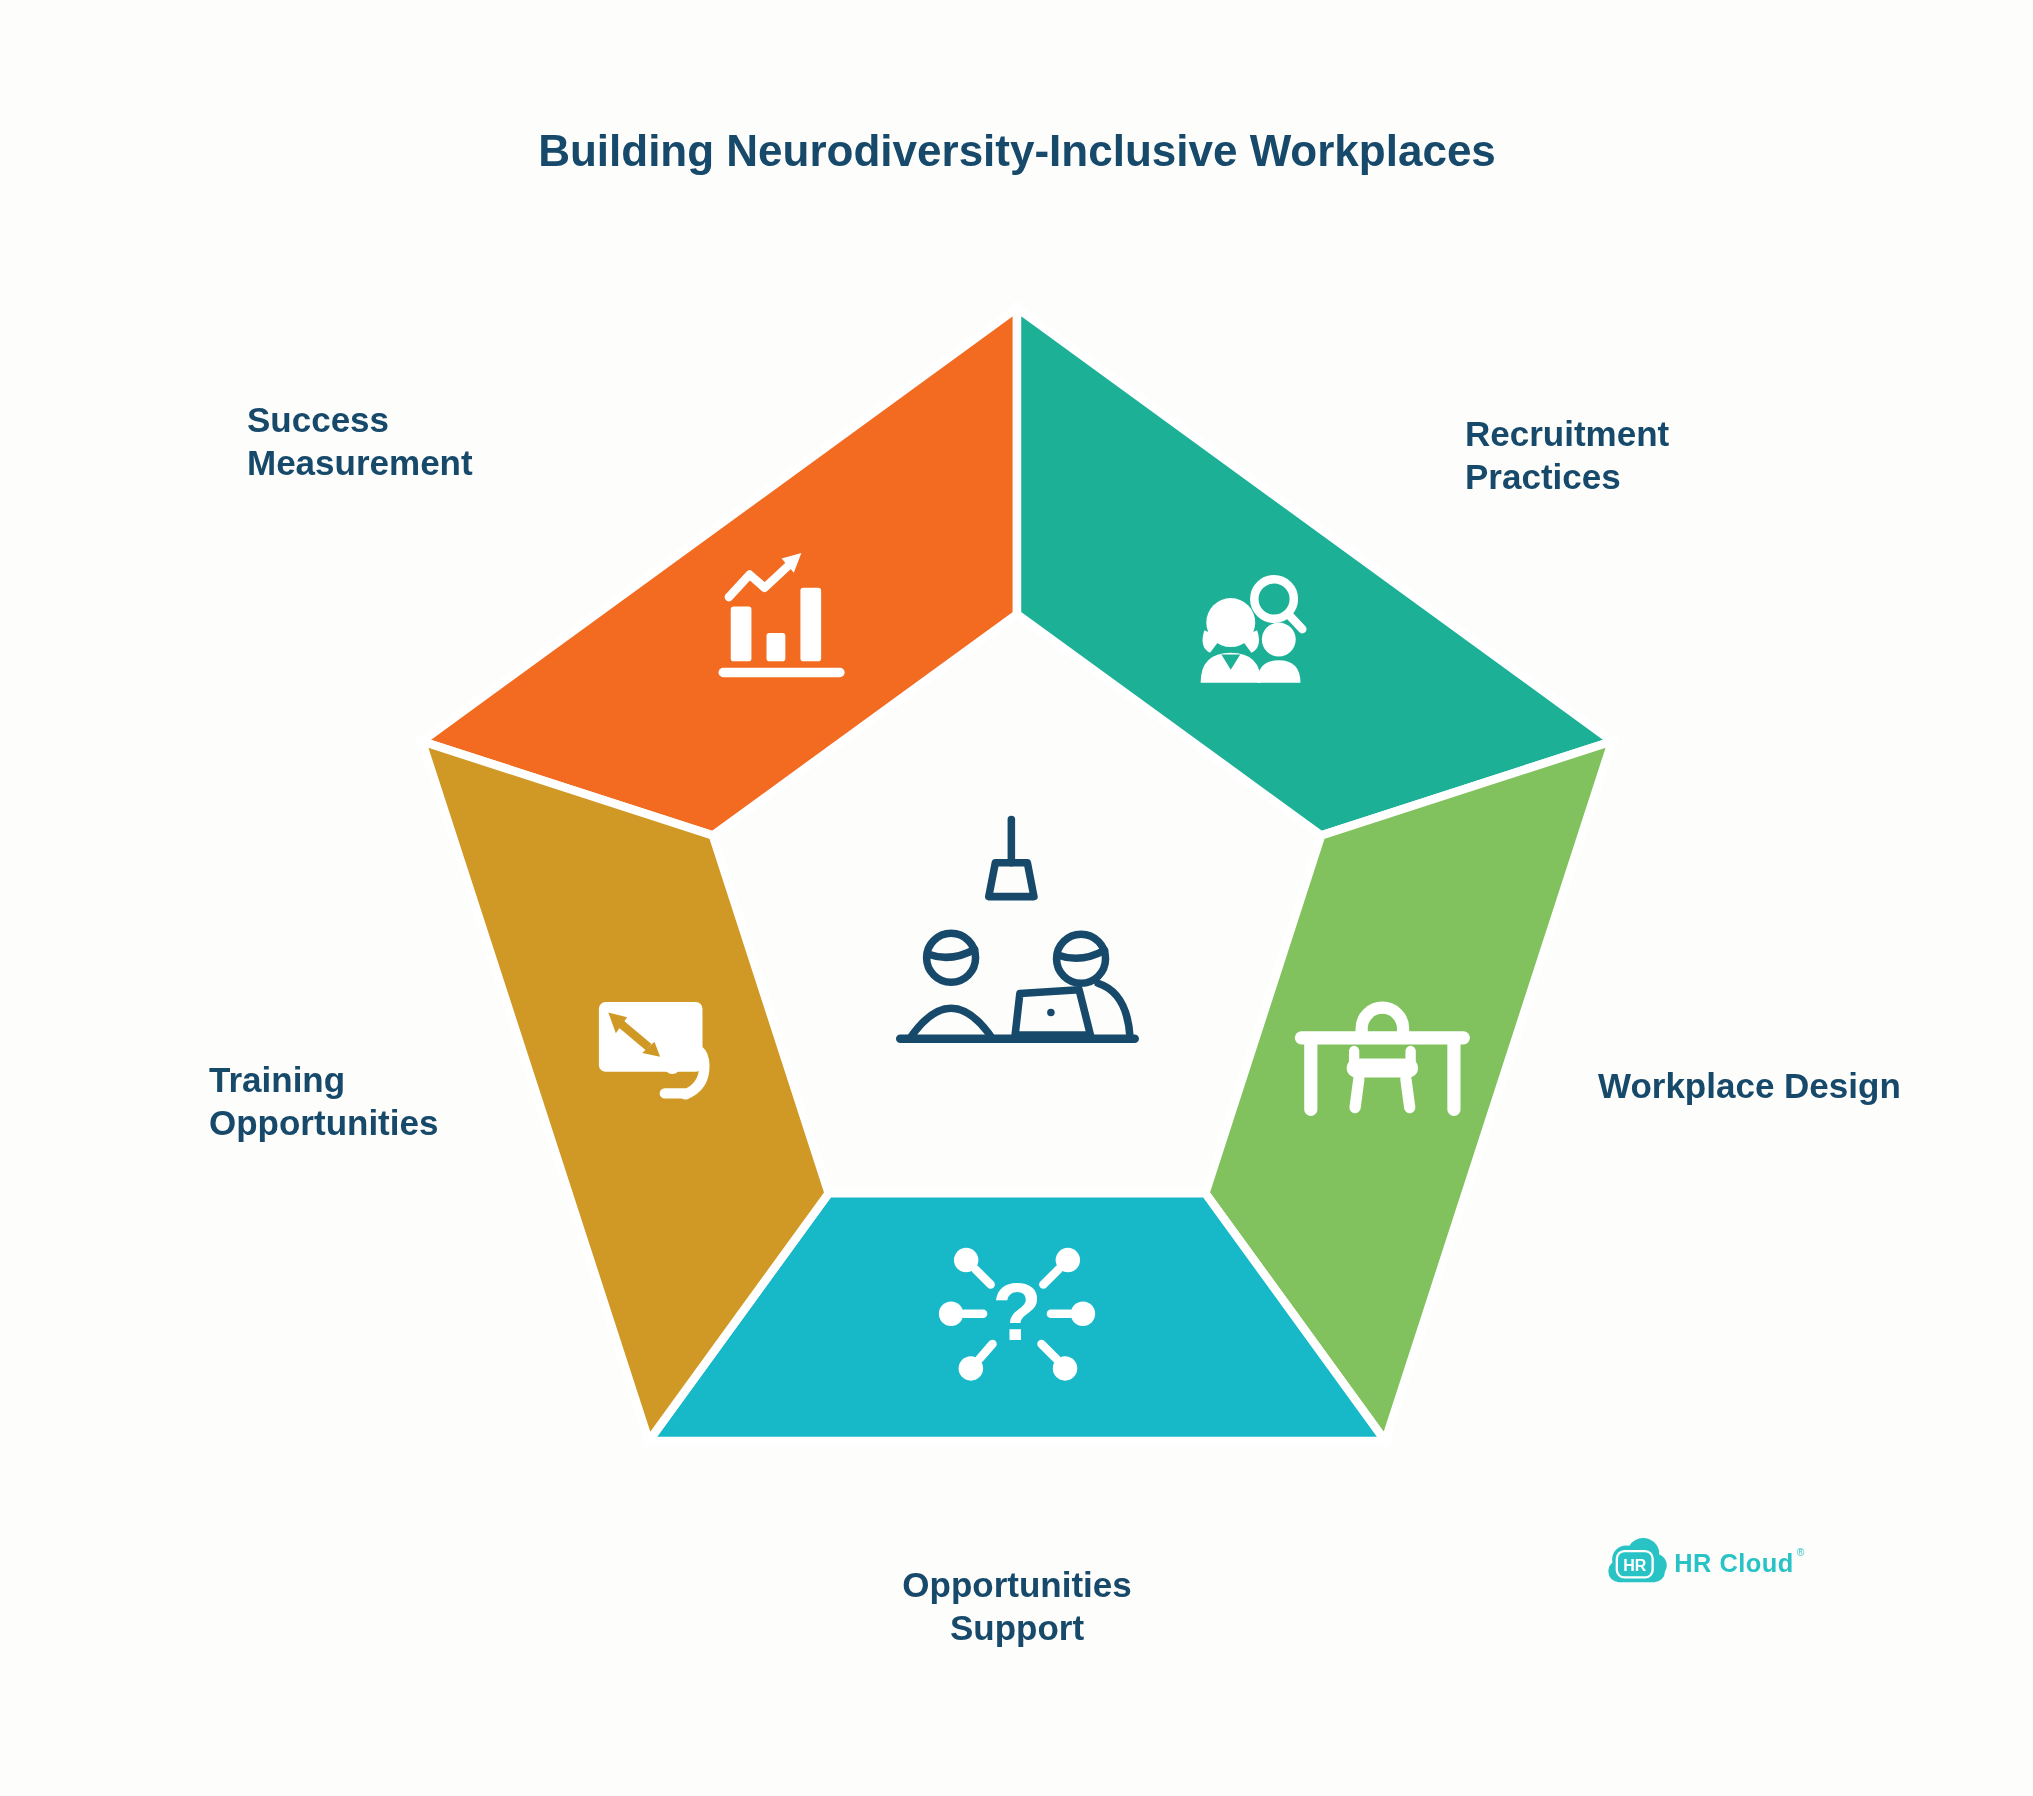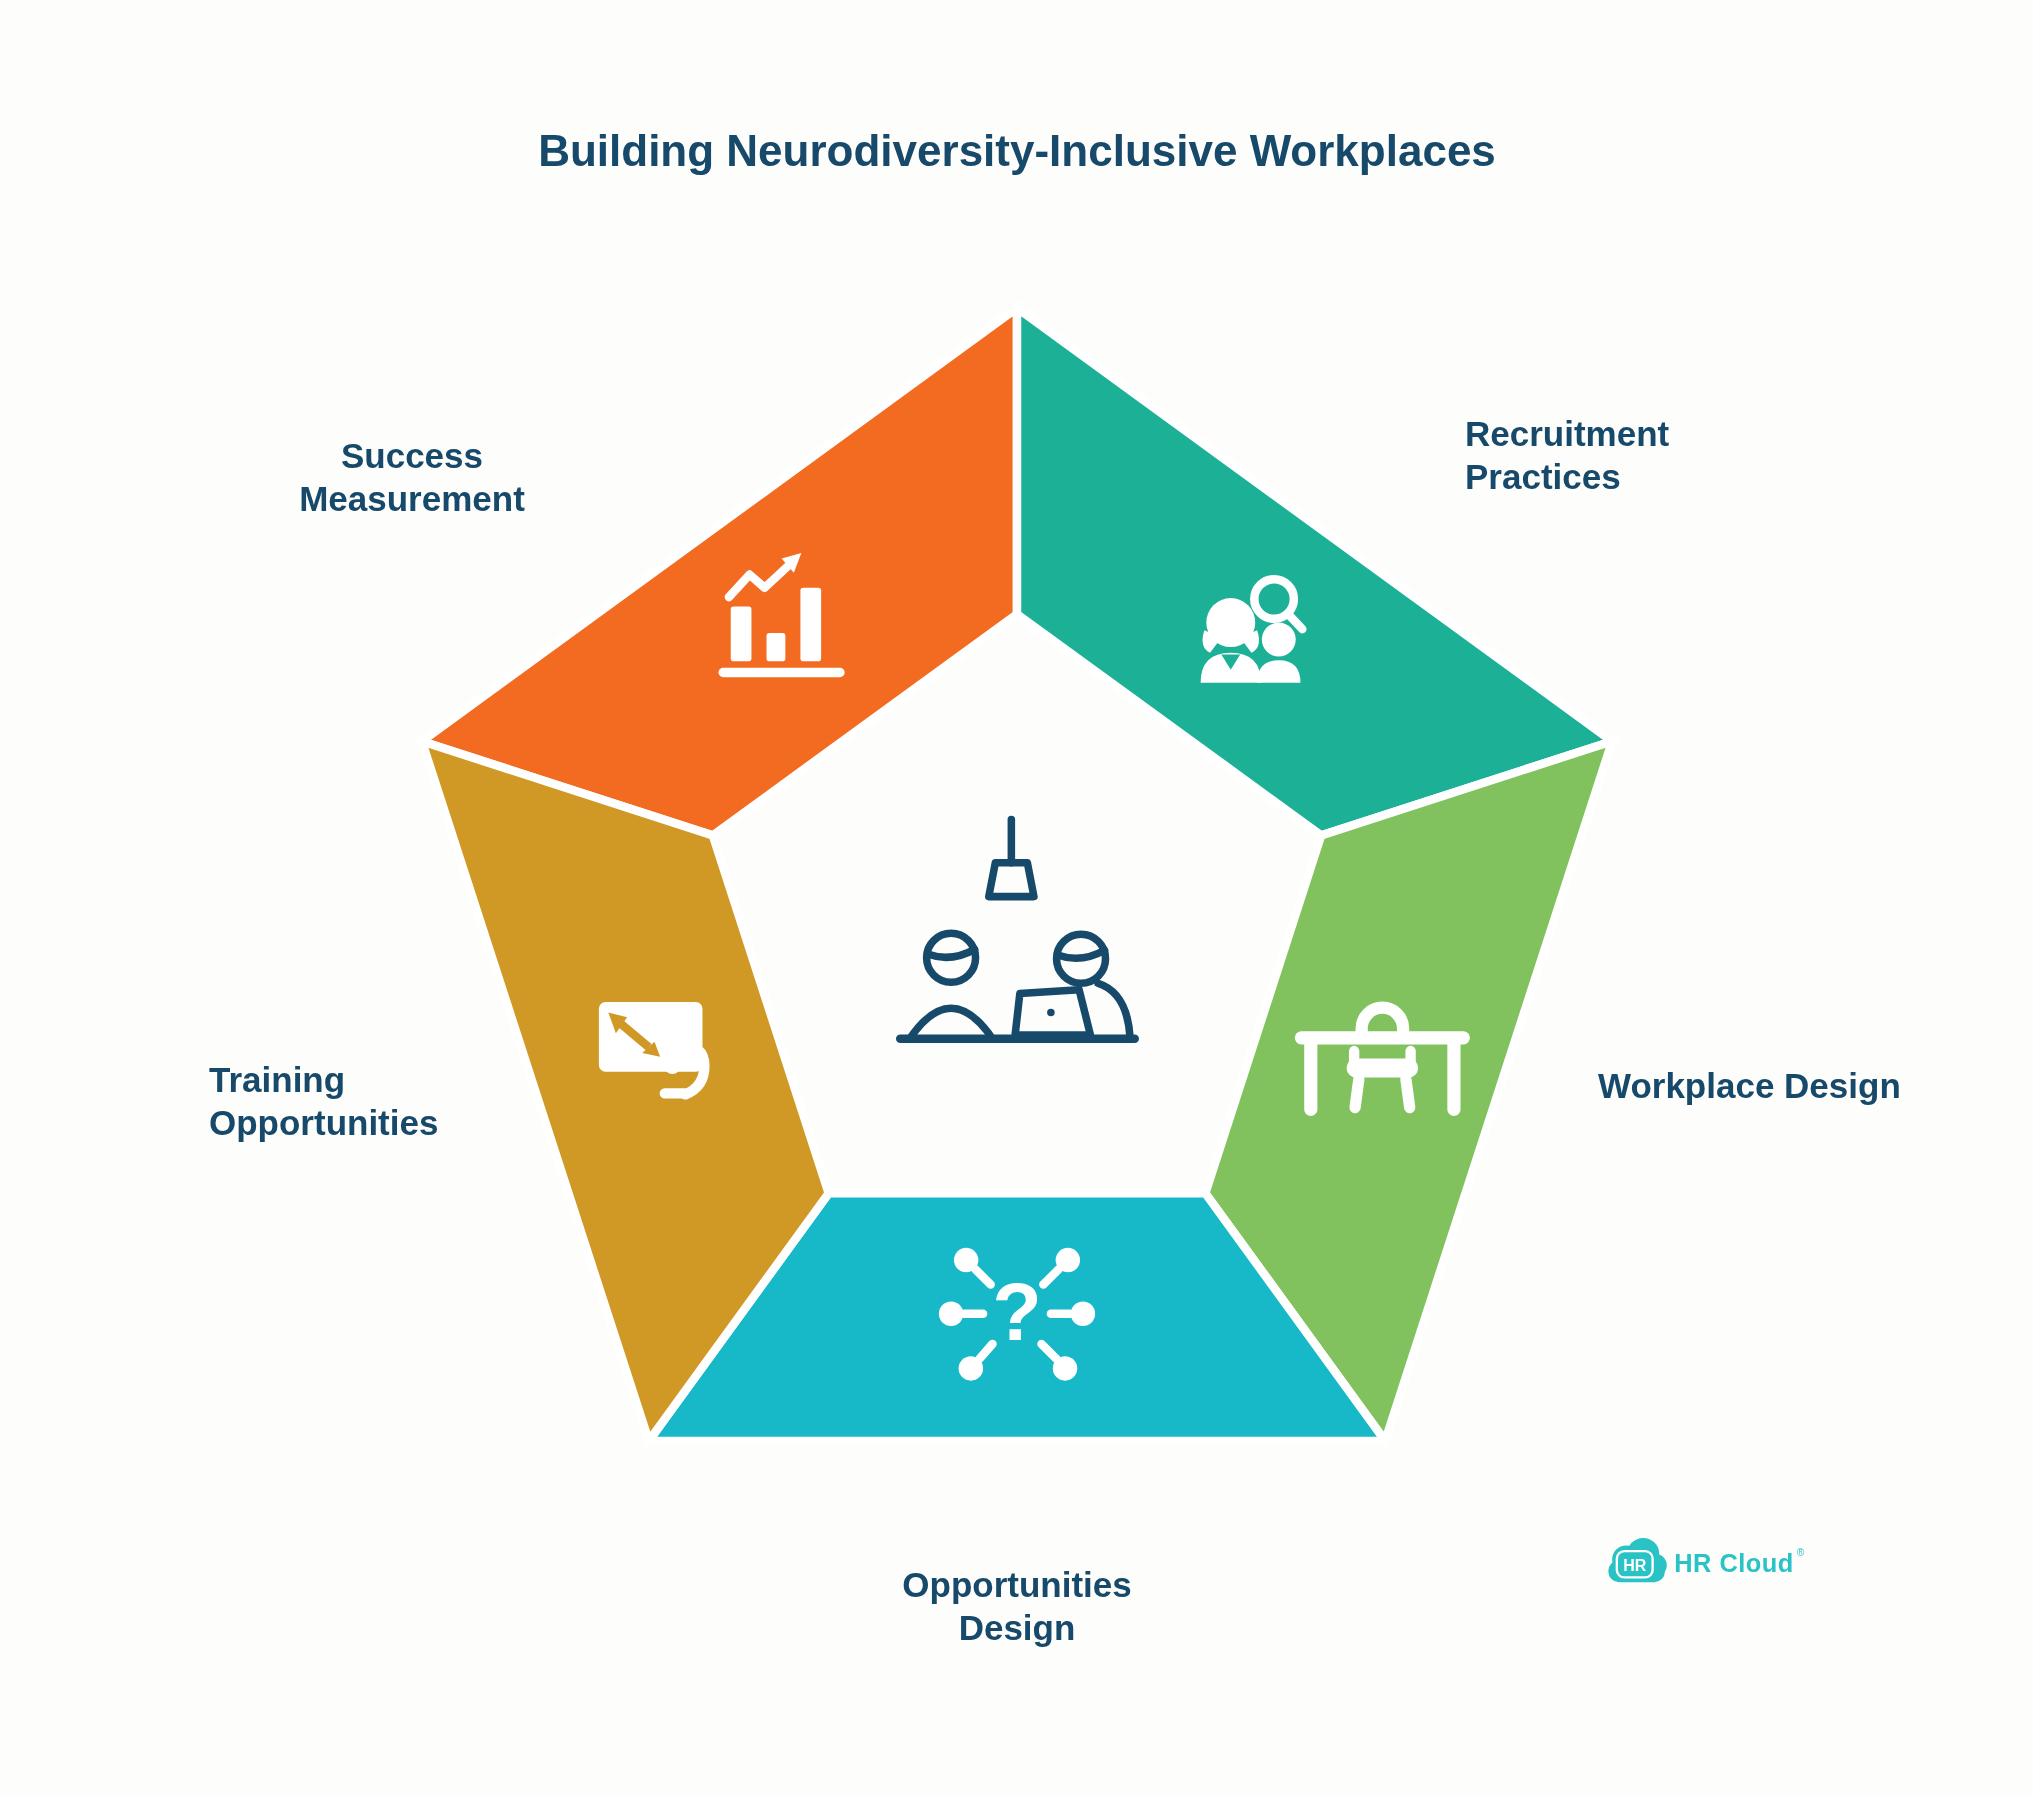--- a/index.html
+++ b/index.html
@@ -13,21 +13,21 @@
   svg.diagram { position:absolute; left:0; top:0; }
   .title {
     position:absolute; top:126px; left:0; width:100%;
     text-align:center; font-size:44px; font-weight:bold; color:var(--navy);
     letter-spacing:0px;
   }
   .label {
     position:absolute; font-weight:bold; font-size:35px; color:var(--navy);
     line-height:1.24;
   }
-  .label.success       { left:247px;  top:434px;  width:330px; text-align:center; }
+  .label.success       { left:247px;  top:398px;  width:330px; text-align:left; }
   .label.recruitment   { left:1465px; top:412px;  width:395px; text-align:left; }
   .label.workplace     { left:1598px; top:1064px; width:405px; text-align:left; }
   .label.psychological { left:852px;  top:1563px; width:330px; text-align:center; }
   .label.training      { left:209px;  top:1058px; width:330px; text-align:left; }
   text { font-family:"Liberation Sans", sans-serif; }
 </style>
 </head>
 <body>
 
 <div class="stage">
@@ -144,21 +144,21 @@
     <span>Workplace Design</span>
   </div>
 
   <div class="label recruitment">
     <span>Recruitment</span><br>
     <span>Practices</span>
   </div>
 
   <div class="label psychological">
     <span>Opportunities</span><br>
-    <span>Design</span>
+    <span>Support</span>
   </div>
 
   <div class="label training">
     <span>Training</span><br>
     <span>Opportunities</span>
   </div>
 
 </div>
 
 

